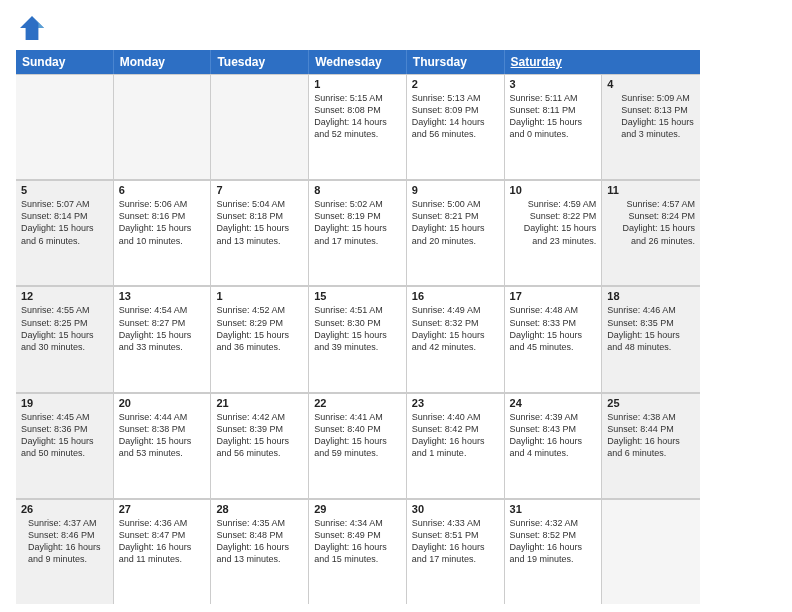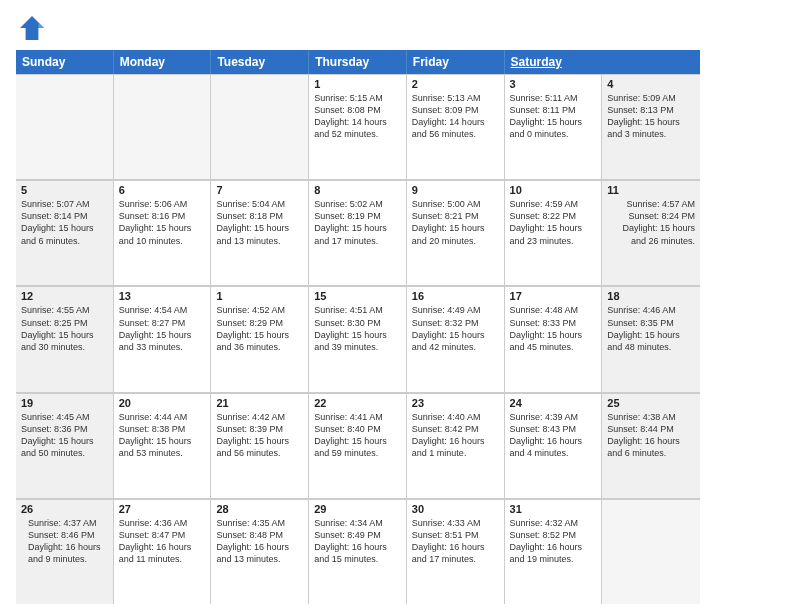--- a/index.html
+++ b/index.html
@@ -127,22 +127,22 @@
       <div class="main-title"></div>
       <div class="subtitle"></div>
     </div>
   </div>
 
   <div class="calendar">
     <div class="calendar-header">
     <div class="cal-header-cell">Sunday</div>
         <div class="cal-header-cell">Monday</div>
         <div class="cal-header-cell">Tuesday</div>
+        <div class="cal-header-cell">Wednesday</div>
         <div class="cal-header-cell">Thursday</div>
-        <div class="cal-header-cell">Friday</div>
         <div class="cal-header-cell">Saturday</div>
       </div>
     <div class="calendar-body">
     <div class="cal-row">
           <div class="cal-cell empty"></div>
           <div class="cal-cell empty"></div>
           <div class="cal-cell empty"></div>
           <div class="cal-cell">
             <div class="day-number">1</div>
             <div class="cell-text" style="white-space: pre-line;">Sunrise: 5:15 AM
@@ -159,21 +159,21 @@
           </div>
           <div class="cal-cell">
             <div class="day-number">3</div>
             <div class="cell-text" style="white-space: pre-line;">Sunrise: 5:11 AM
 Sunset: 8:11 PM
 Daylight: 15 hours
 and 0 minutes.</div>
           </div>
           <div class="cal-cell shaded">
             <div class="day-number">4</div>
-            <div class="cell-text" style="white-space: pre-line;">Sunrise: 5:09 AM
+            <div class="cell-text" style="white-space: pre-line; margin-left: 14px;">Sunrise: 5:09 AM
 Sunset: 8:13 PM
 Daylight: 15 hours
 and 3 minutes.</div>
           </div>
         </div>
         <div class="cal-row">
           <div class="cal-cell shaded">
             <div class="day-number">5</div>
             <div class="cell-text" style="white-space: pre-line;">Sunrise: 5:07 AM
 Sunset: 8:14 PM
@@ -203,21 +203,21 @@
           </div>
           <div class="cal-cell">
             <div class="day-number">9</div>
             <div class="cell-text" style="white-space: pre-line;">Sunrise: 5:00 AM
 Sunset: 8:21 PM
 Daylight: 15 hours
 and 20 minutes.</div>
           </div>
           <div class="cal-cell">
             <div class="day-number">10</div>
-            <div class="cell-text" style="white-space: pre-line;">Sunrise: 4:59 AM
+            <div class="cell-text" style="white-space: pre-line; text-align: right;">Sunrise: 4:59 AM
 Sunset: 8:22 PM
 Daylight: 15 hours
 and 23 minutes.</div>
           </div>
           <div class="cal-cell shaded">
             <div class="day-number">11</div>
             <div class="cell-text" style="white-space: pre-line; text-align: right;">Sunrise: 4:57 AM
 Sunset: 8:24 PM
 Daylight: 15 hours
 and 26 minutes.</div>

